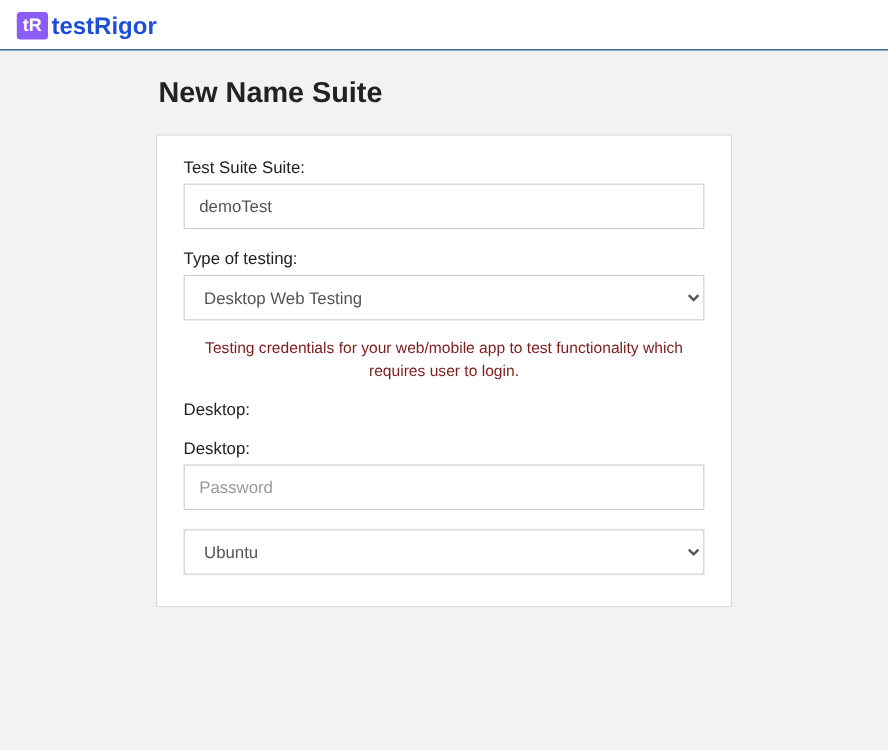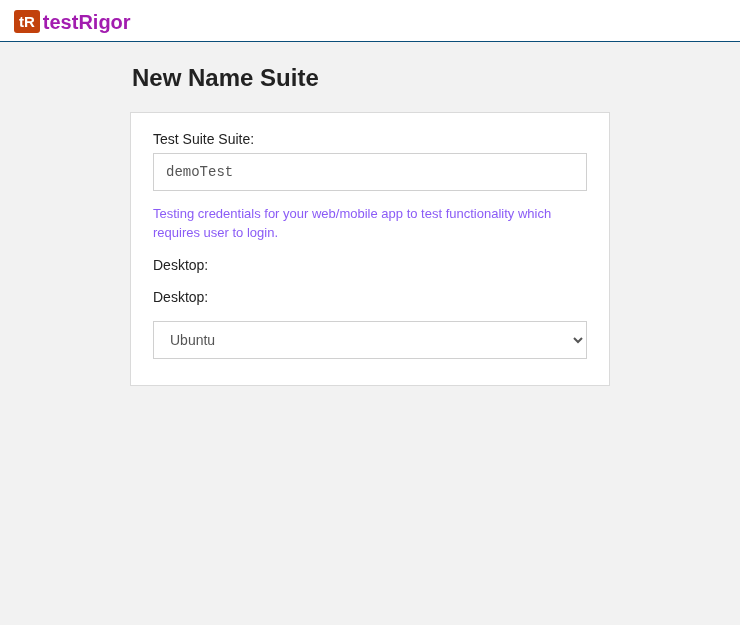--- a/index.html
+++ b/index.html
@@ -18,32 +18,32 @@
     .header {
       background: #fff;
       padding: 10px 14px 8px 14px;
     }
     .logo-wrap {
       display: flex;
       align-items: center;
       gap: 2px;
     }
     .logo-badge {
-      background: #c2410c;
+      background: #8b5cf6;
       color: #fff;
       font-weight: 700;
       font-size: 15px;
       line-height: 1;
       padding: 4px 5px 4px 5px;
       border-radius: 3px;
       display: inline-flex;
       align-items: center;
     }
     .logo-text {
-      color: #a21caf;
+      color: #1d4ed8;
       font-weight: 700;
       font-size: 20px;
       letter-spacing: 0;
       line-height: 1;
       padding-left: 1px;
     }
     .hr {
       height: 0;
       border-top: 1px solid #0b4e7a;
     }
@@ -78,40 +78,41 @@
     }
     input[type="text"],
     input[type="password"] {
       width: 100%;
       height: 38px;
       border: 1px solid #d0d0d0;
       background: #fff;
       padding: 1px 12px;
       font-size: 14px;
       color: #555;
-      font-family: Liberation Mono, monospace;
+      font-family: Liberation Sans, sans-serif;
     }
     input::placeholder {
       color: #999;
     }
     select.sel {
       width: 100%;
       height: 38px;
       border: 1px solid #d0d0d0;
       background: #fff;
       padding: 0 8px 0 12px;
       font-size: 14px;
       color: #555;
       font-family: inherit;
     }
     .hint {
       font-size: 13px;
-      color: #8b5cf6;
+      color: #7f1d1d;
       line-height: 1.45;
       margin: -2px 0 14px 0;
+      text-align: center;
     }
   </style>
 </head>
 <body>
 
 <div class="header">
   <div class="logo-wrap">
     <span class="logo-badge">tR</span>
     <span class="logo-text">testRigor</span>
   </div>
@@ -122,30 +123,37 @@
   <div class="container">
     <h1 class="page-title">New Name Suite</h1>
 
     <div class="card">
 
       <div class="form-group">
         <label class="lbl">Test Suite Suite:</label>
         <input type="text" value="demoTest" style="">
       </div>
 
+      <div class="form-group">
+        <label class="lbl">Type of testing:</label>
+        <select class="sel">
+          <option>Desktop Web Testing</option>
+        </select>
+      </div>
 
 
       <p class="hint">Testing credentials for your web/mobile app to test functionality which requires user to login.</p>
 
       <div class="form-group">
         <label class="lbl">Desktop:</label>
       </div>
 
       <div class="form-group">
         <label class="lbl">Desktop:</label>
+        <input type="password" placeholder="Password" style="">
       </div>
 
       <div class="form-group">
         <select class="sel">
           <option>Ubuntu</option>
         </select>
       </div>
 
     </div>
   </div>

